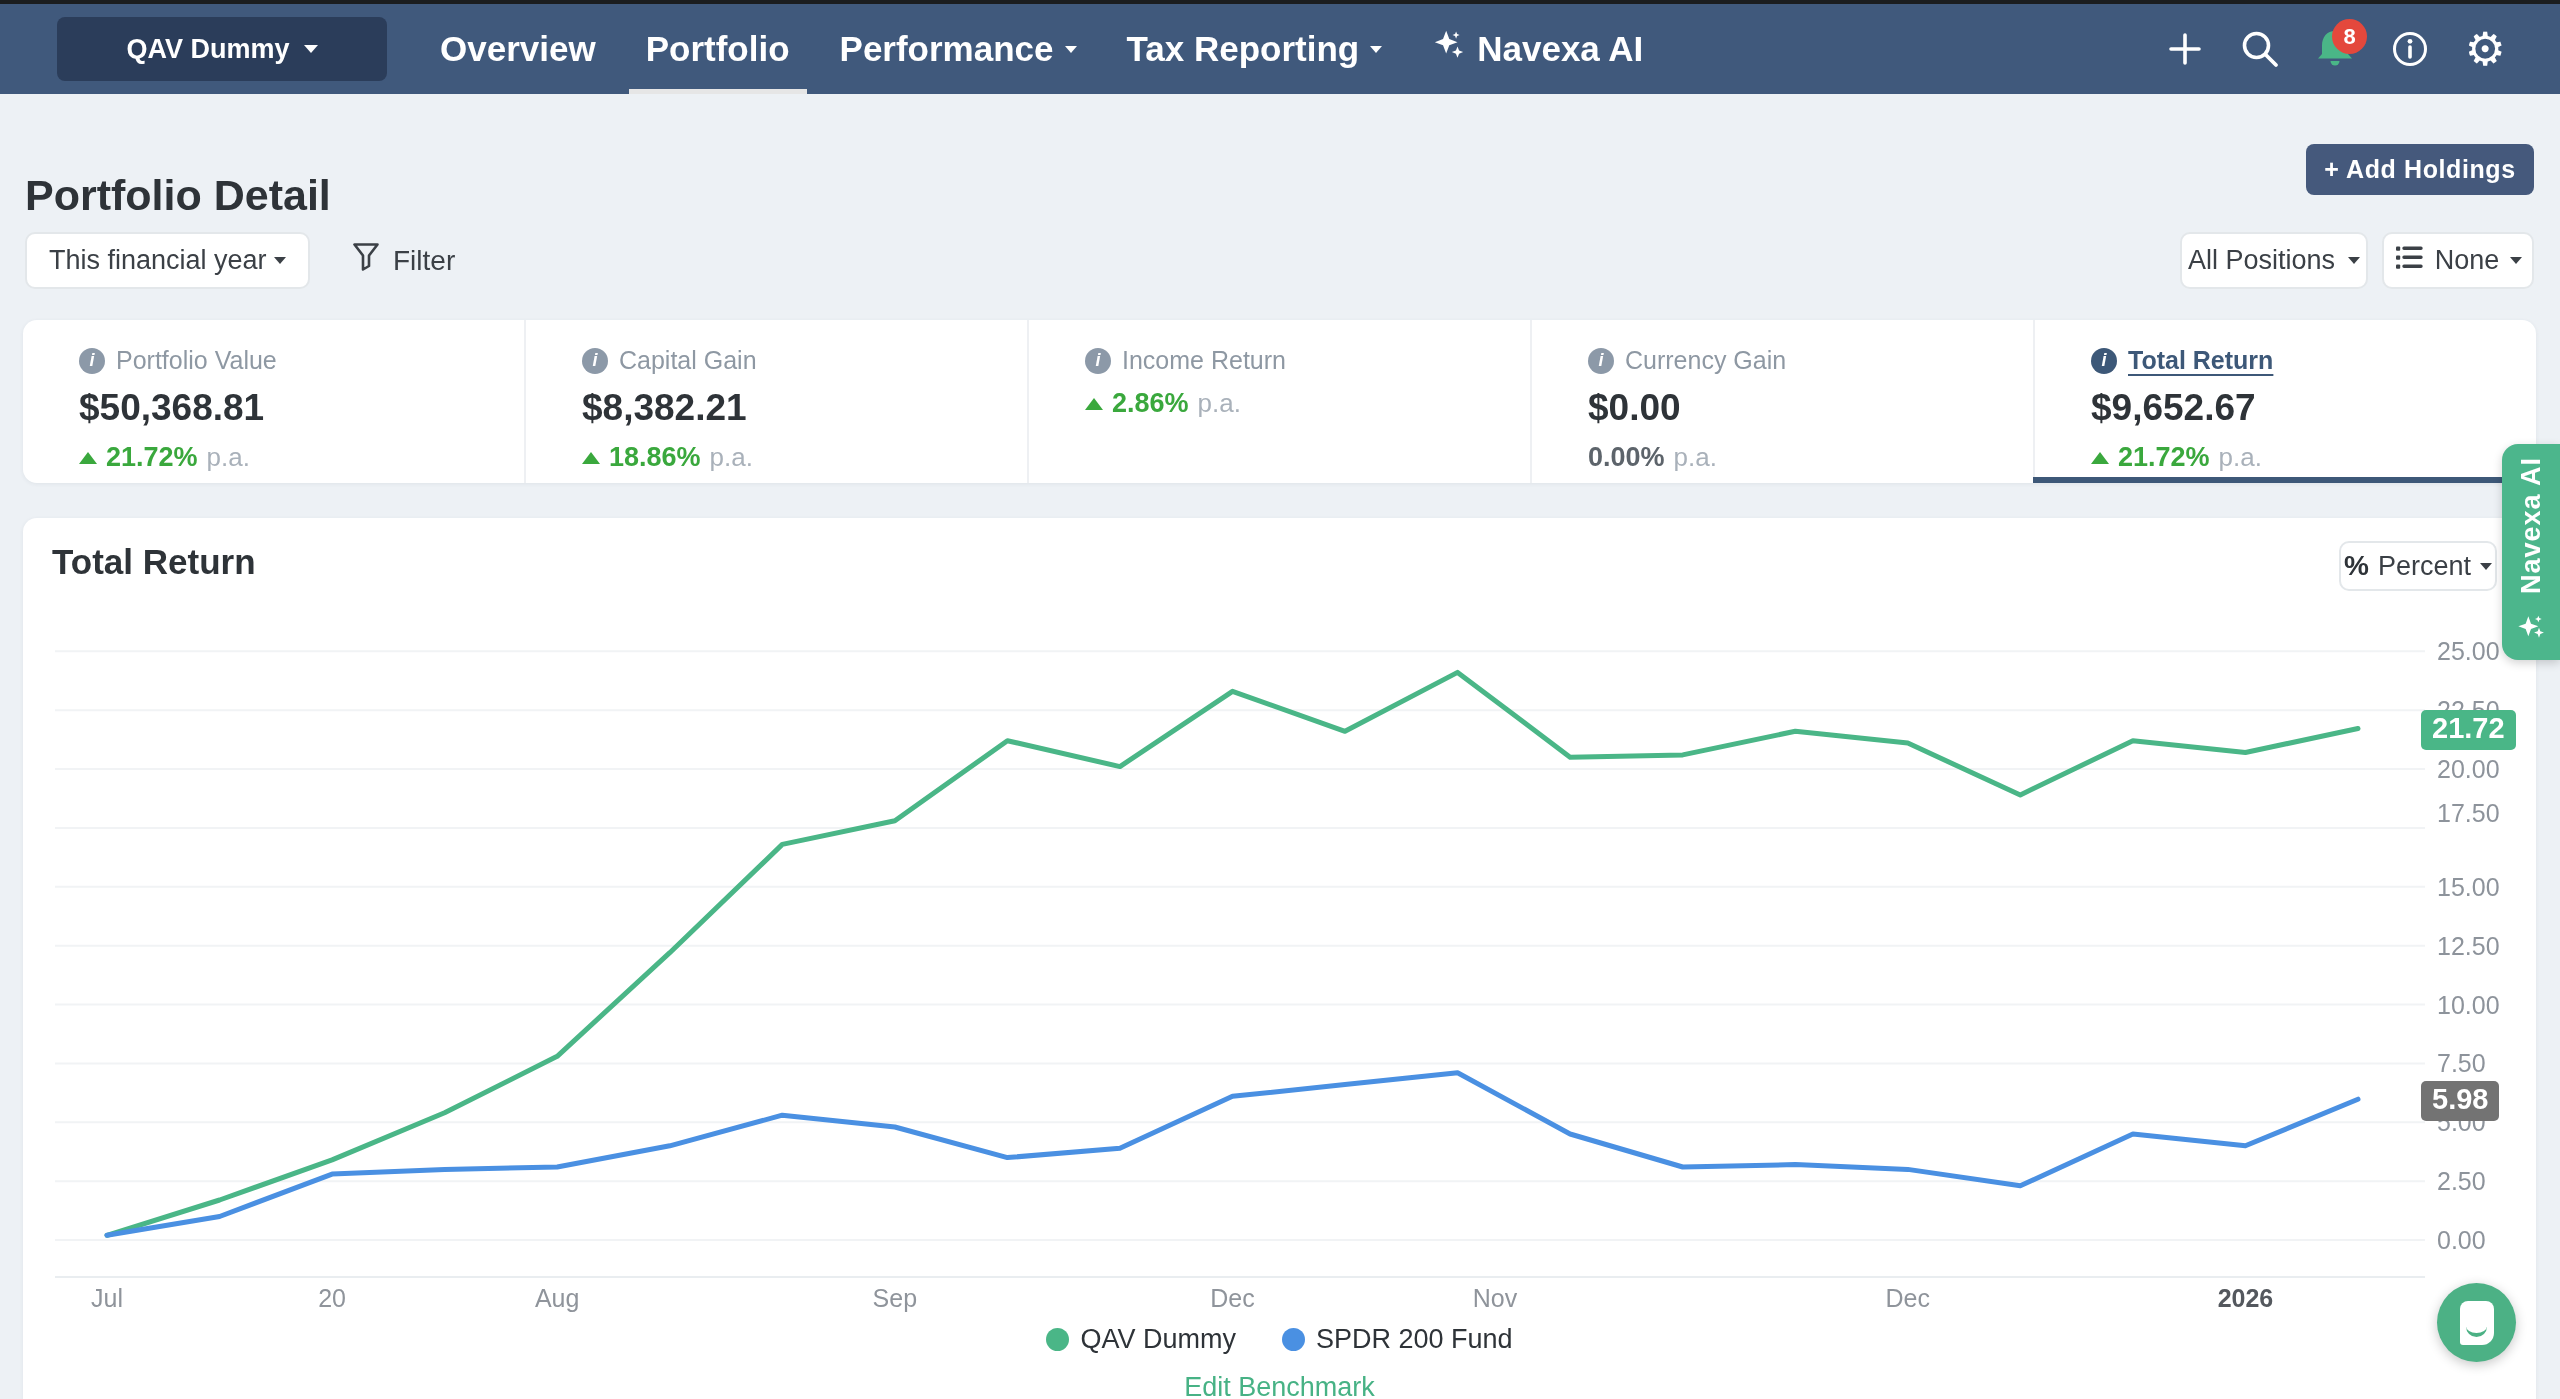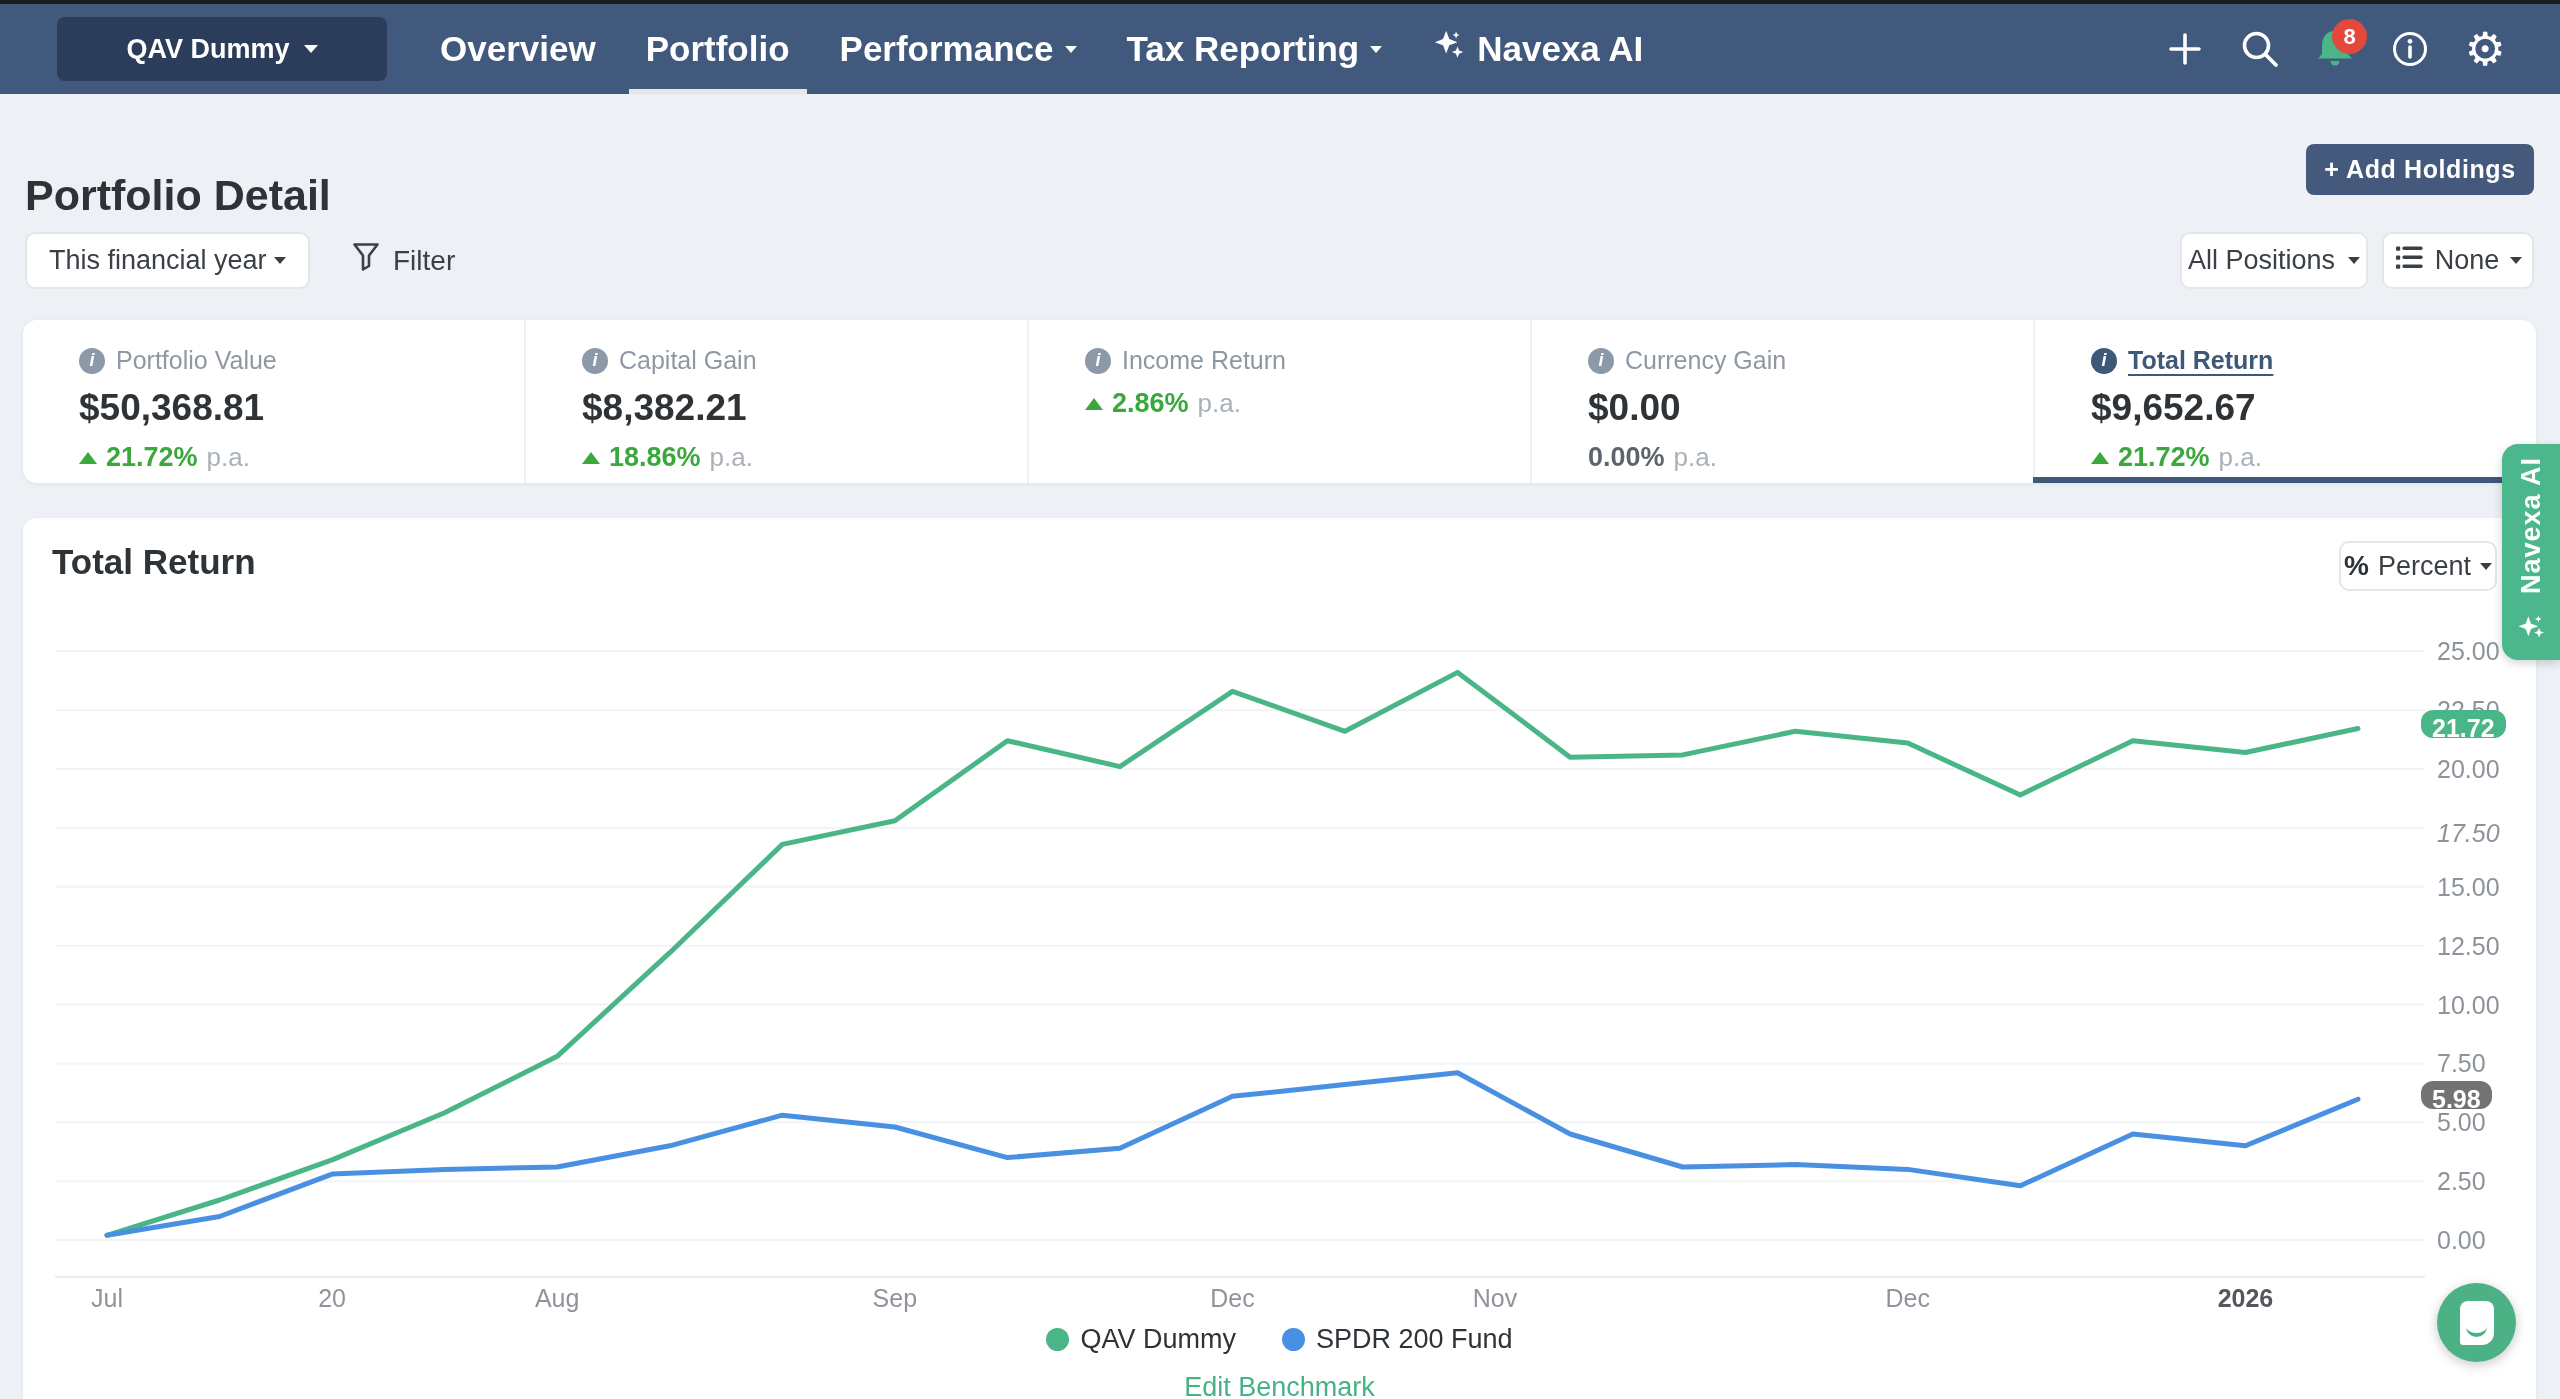--- a/index.html
+++ b/index.html
@@ -70,22 +70,22 @@
 
   
   #chart-card{position:absolute;left:23px;top:518px;width:2513px;height:920px;background:#fff;
           border-radius:14px;box-shadow:0 1px 4px rgba(40,50,70,.07);}
   #chart-title{position:absolute;left:29px;top:24px;font-size:35px;font-weight:800;color:#2e3338;}
   #percent-btn{position:absolute;left:2316px;top:23px;width:158px;height:50px;gap:9px;
           justify-content:center;font-size:27px;}
   .pct-glyph{font-weight:700;font-size:28px;color:#2e3338;}
   .ytick{position:absolute;left:2414px;width:92px;height:32px;line-height:32px;font-size:25px;
           color:#8d939b;}
-  .end-badge{position:absolute;left:2398px;height:28px;line-height:36px;padding:0 11px;
-          border-radius:12px;color:#fff;font-size:25px;font-weight:700;}
+  .end-badge{position:absolute;left:2398px;height:40px;line-height:36px;padding:0 11px;
+          border-radius:5px;color:#fff;font-size:29px;font-weight:700;}
   .xtick{position:absolute;top:766px;width:120px;text-align:center;font-size:25px;color:#8f949b;}
   .xtick.bold{color:#54585e;font-weight:700;}
   #legend{position:absolute;left:0;right:0;top:806px;display:flex;justify-content:center;gap:46px;}
   .legend-item{display:flex;align-items:center;gap:11px;font-size:27px;color:#2e3338;cursor:pointer;}
   .dot{width:23px;height:23px;border-radius:50%;}
   #edit-benchmark{position:absolute;left:0;right:0;top:854px;text-align:center;font-size:27px;
           color:#47b285;cursor:pointer;}
 
   
   #ai-tab{position:absolute;left:2502px;top:444px;width:58px;height:216px;background:#4cb68c;
@@ -309,21 +309,21 @@
       <polyline points="52.0,595.3 164.6,560.0 277.1,519.9 389.6,472.8 502.2,416.3 614.8,312.7 727.3,204.4 839.9,180.8 952.4,100.7 1064.9,126.6 1177.5,51.3 1290.0,91.3 1402.6,32.4 1515.1,117.2 1627.7,114.9 1740.3,91.3 1852.8,103.1 1965.3,154.9 2077.9,100.7 2190.4,112.5 2303.0,88.5" fill="none" stroke="#4ab687" stroke-width="5" stroke-linejoin="round" stroke-linecap="round"></polyline>
       <polyline points="52.0,595.3 164.6,576.5 277.1,534.1 389.6,529.4 502.2,527.0 614.8,505.8 727.3,475.2 839.9,487.0 952.4,517.6 1064.9,508.2 1177.5,456.3 1290.0,444.6 1402.6,432.8 1515.1,494.0 1627.7,527.0 1740.3,524.6 1852.8,529.4 1965.3,545.8 2077.9,494.0 2190.4,505.8 2303.0,459.2" fill="none" stroke="#4a90e2" stroke-width="5" stroke-linejoin="round" stroke-linecap="round"></polyline>
     </svg>
     <div class="ytick" style="top: 706px;">0.00</div>
     <div class="ytick" style="top: 647.125px;">2.50</div>
     <div class="ytick" style="top: 588.25px;">5.00</div>
     <div class="ytick" style="top: 529.375px;">7.50</div>
     <div class="ytick" style="top: 470.5px;">10.00</div>
     <div class="ytick" style="top: 411.625px;">12.50</div>
     <div class="ytick" style="top: 352.75px;">15.00</div>
-    <div class="ytick" style="top: 299px; font-style: italic;">17.50</div>
+    <div class="ytick" style="top: 279px;">17.50</div>
     <div class="ytick" style="top: 235px;">20.00</div>
     <div class="ytick" style="top: 176.125px;">22.50</div>
     <div class="ytick" style="top: 117.25px;">25.00</div>
     <div class="end-badge" style="background: rgb(74, 182, 135); top: 192.494px;">21.72</div>
     <div class="end-badge" style="background: #737373; top: 563.171px;">5.98</div>
     <div class="xtick" style="left: 24px;">Jul</div>
     <div class="xtick" style="left: 249.1px;">20</div>
     <div class="xtick" style="left: 474.2px;">Aug</div>
     <div class="xtick" style="left: 811.85px;">Sep</div>
     <div class="xtick" style="left: 1149.5px;">Dec</div>

